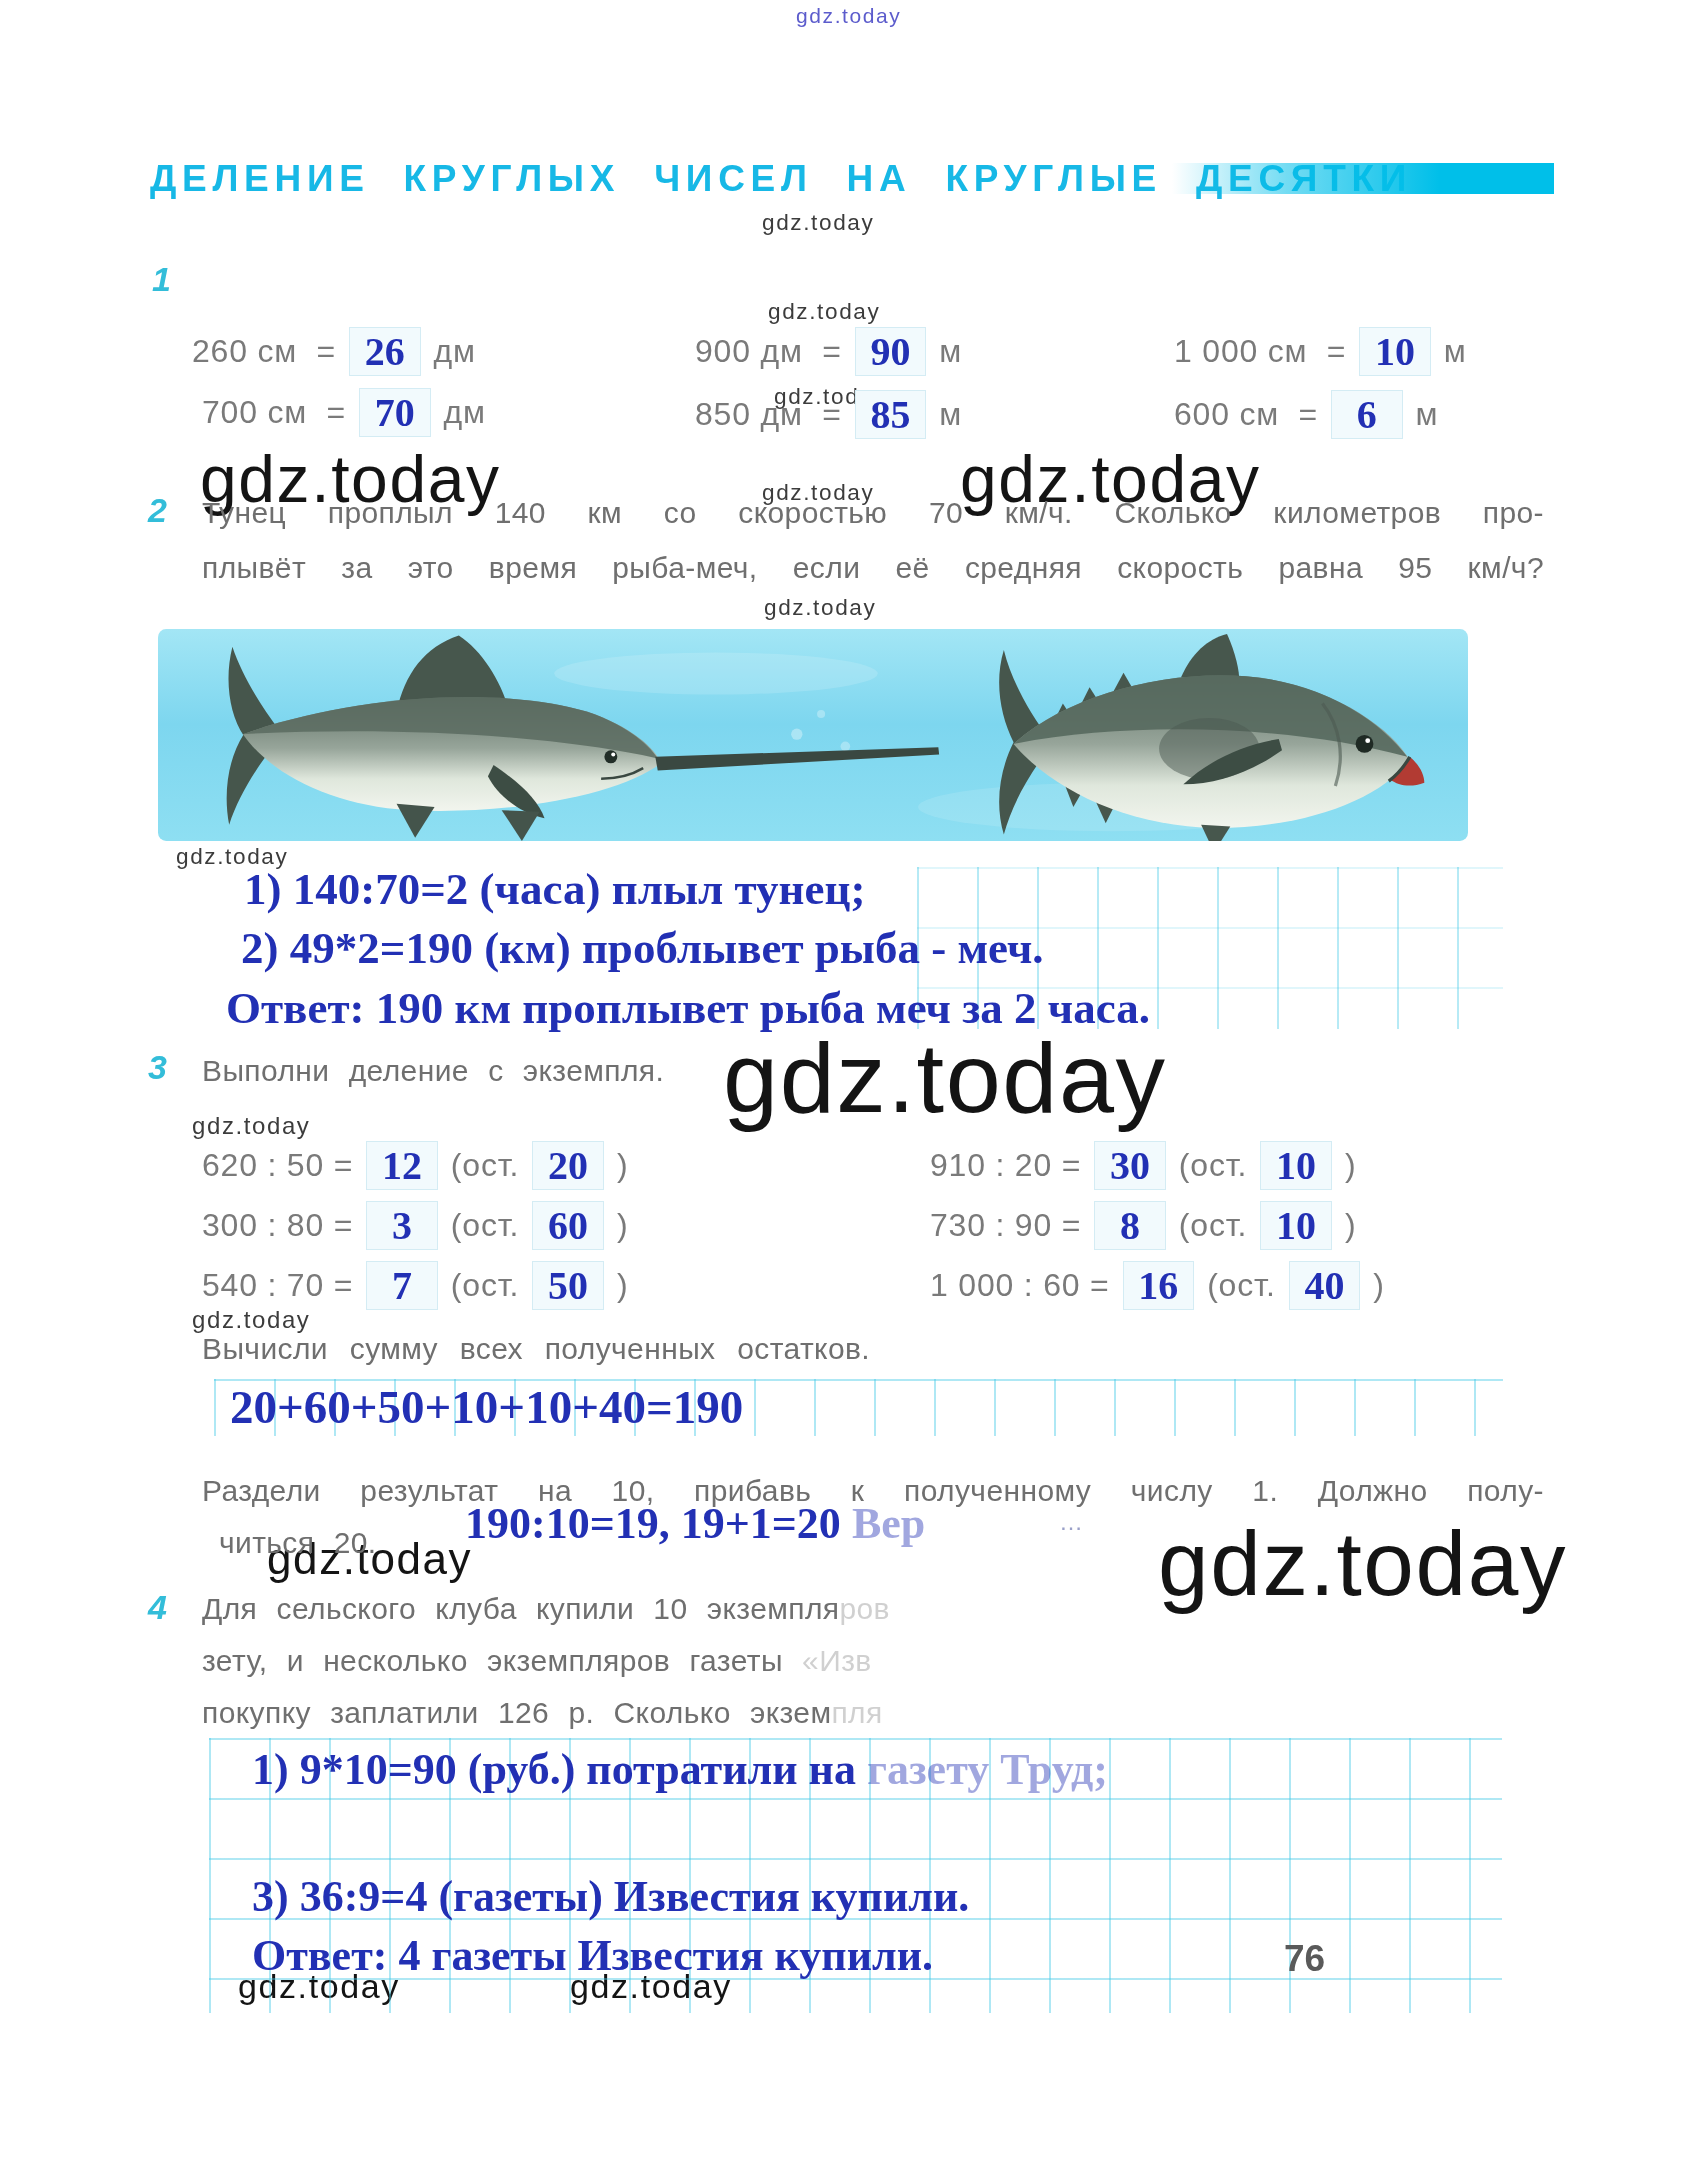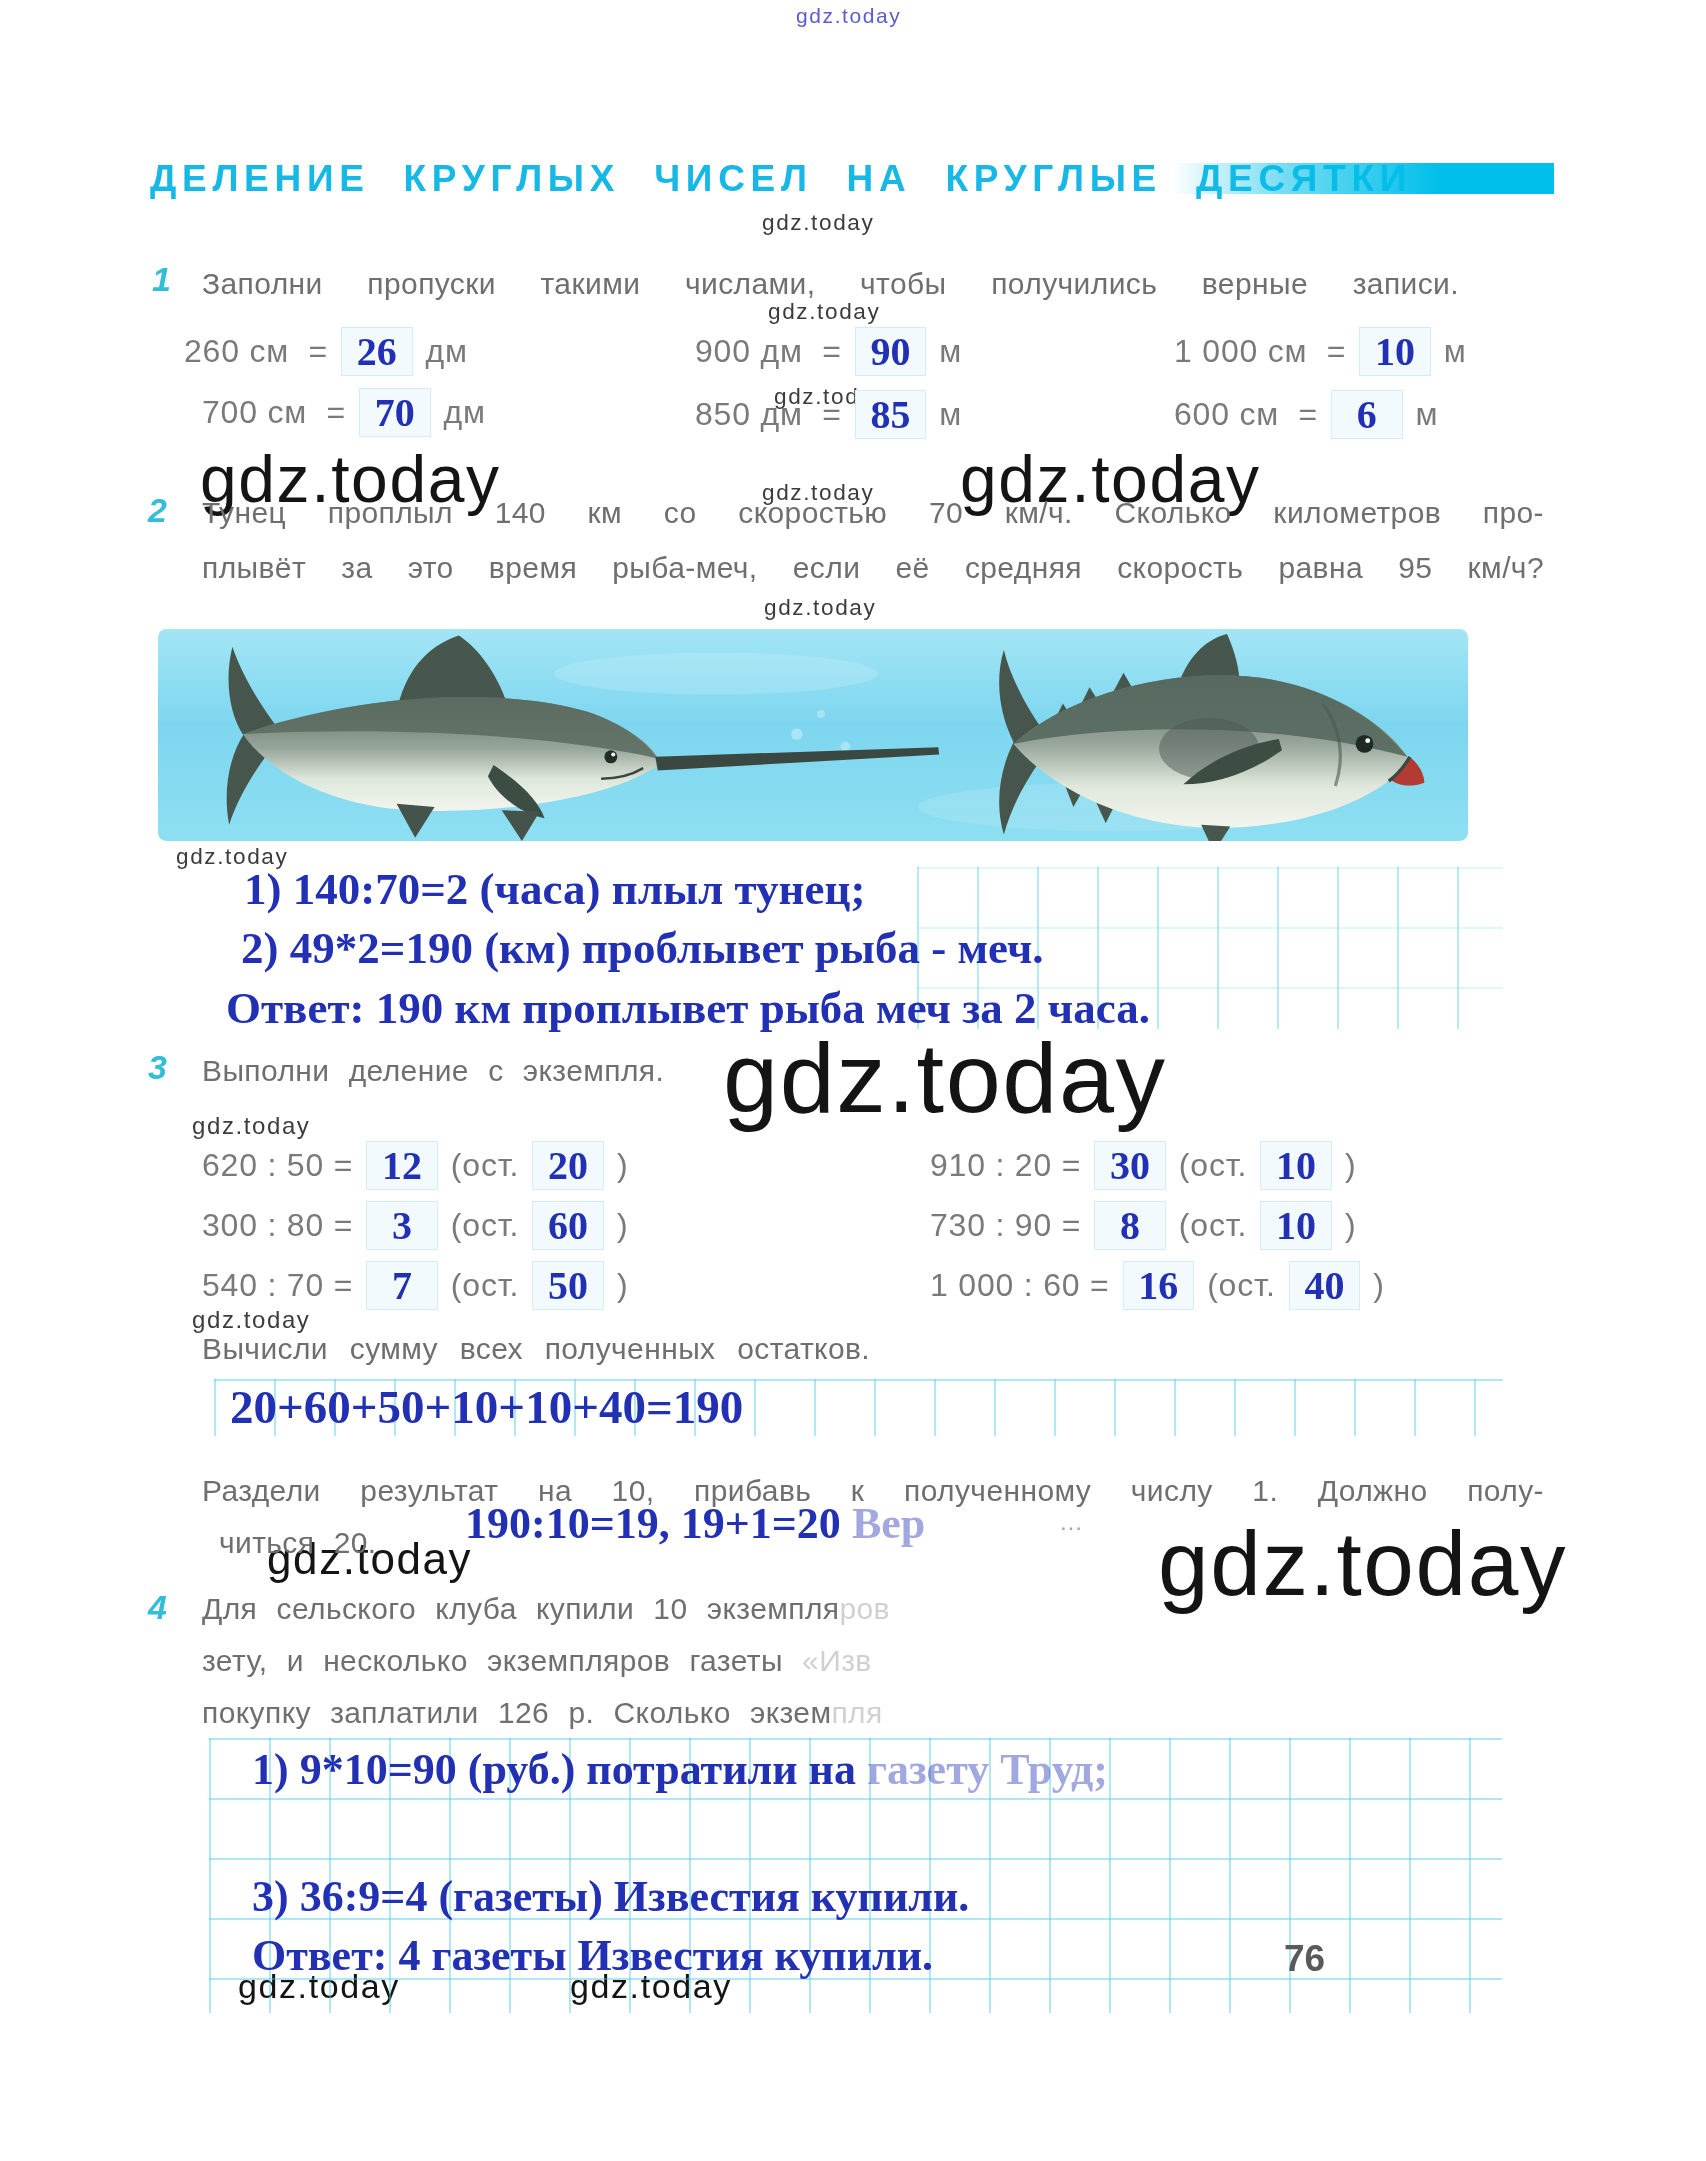--- a/index.html
+++ b/index.html
@@ -61,23 +61,22 @@
   <div class="wm" style="left:192px; top:1308px; font-size:24px; color:#3c3c3c;">gdz.today</div>
   <div class="wm wm-thin" style="left:267px; top:1537px; font-size:44px;">gdz.today</div>
   <div class="wm wm-thin" style="left:1158px; top:1518px; font-size:91px;">gdz.today</div>
   <div class="wm wm-thin" style="left:238px; top:1969px; font-size:34px;">gdz.today</div>
   <div class="wm wm-thin" style="left:570px; top:1969px; font-size:34px;">gdz.today</div>
 
   <div class="title" style="left:150px; top:158px;">ДЕЛЕНИЕ КРУГЛЫХ ЧИСЕЛ НА КРУГЛЫЕ ДЕСЯТКИ</div>
   <div class="title-bar" style="left:1172px; top:163px; width:382px;"></div>
 
   <div class="marker" style="left:152px; top:260px;">1</div>
-  <div class="prompt just" style="left:202px; top:264px; width:1257px;">Заполни пропуски такими числами, чтобы получились верные записи.</div>
-
-  <div class="row" style="left:184px; top:327px;">
+
+  <div class="row" style="left:192px; top:327px;">
     <span class="eq">260 см  =</span>
     <span class="ansbox">26</span>
     <span class="eq">дм</span>
   </div>
   <div class="row" style="left:695px; top:327px;">
     <span class="eq">900 дм  =</span>
     <span class="ansbox">90</span>
     <span class="eq">м</span>
   </div>
   <div class="row" style="left:1174px; top:327px;">

